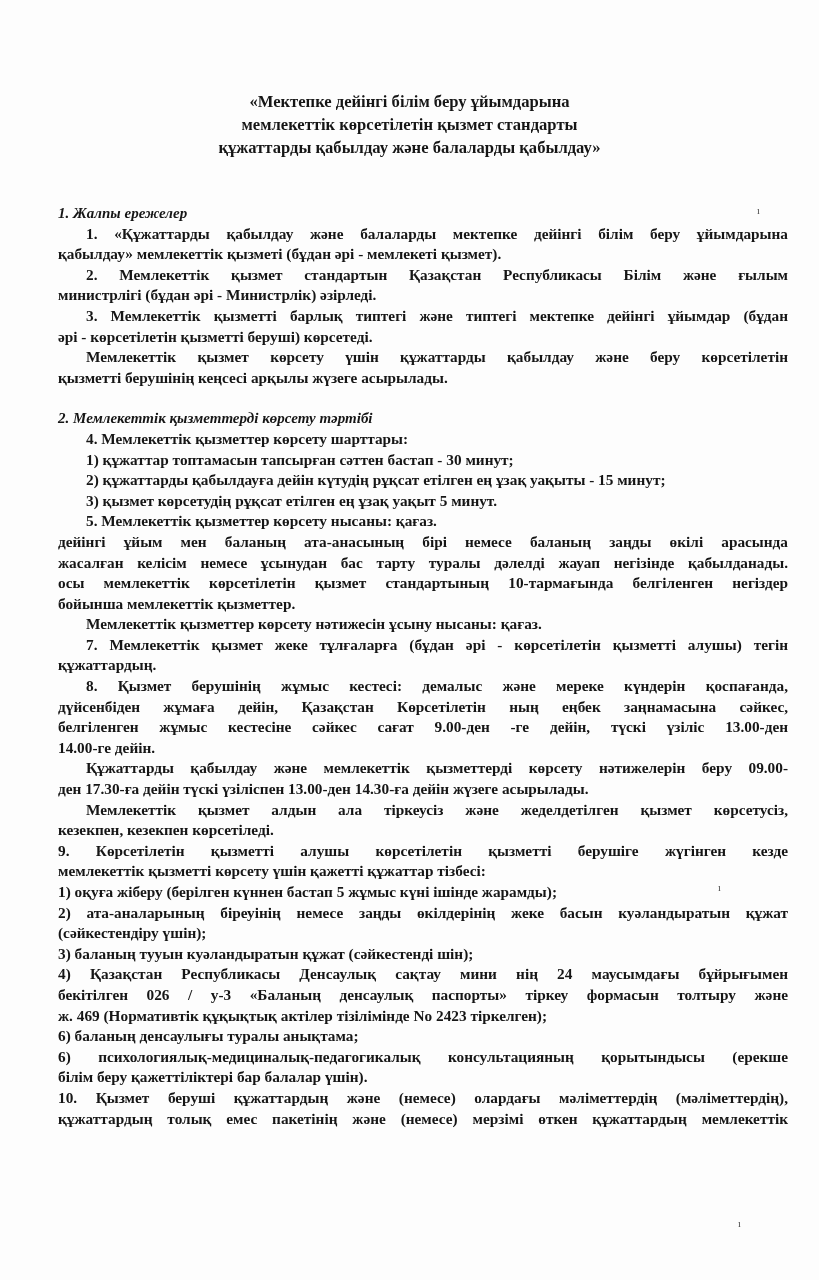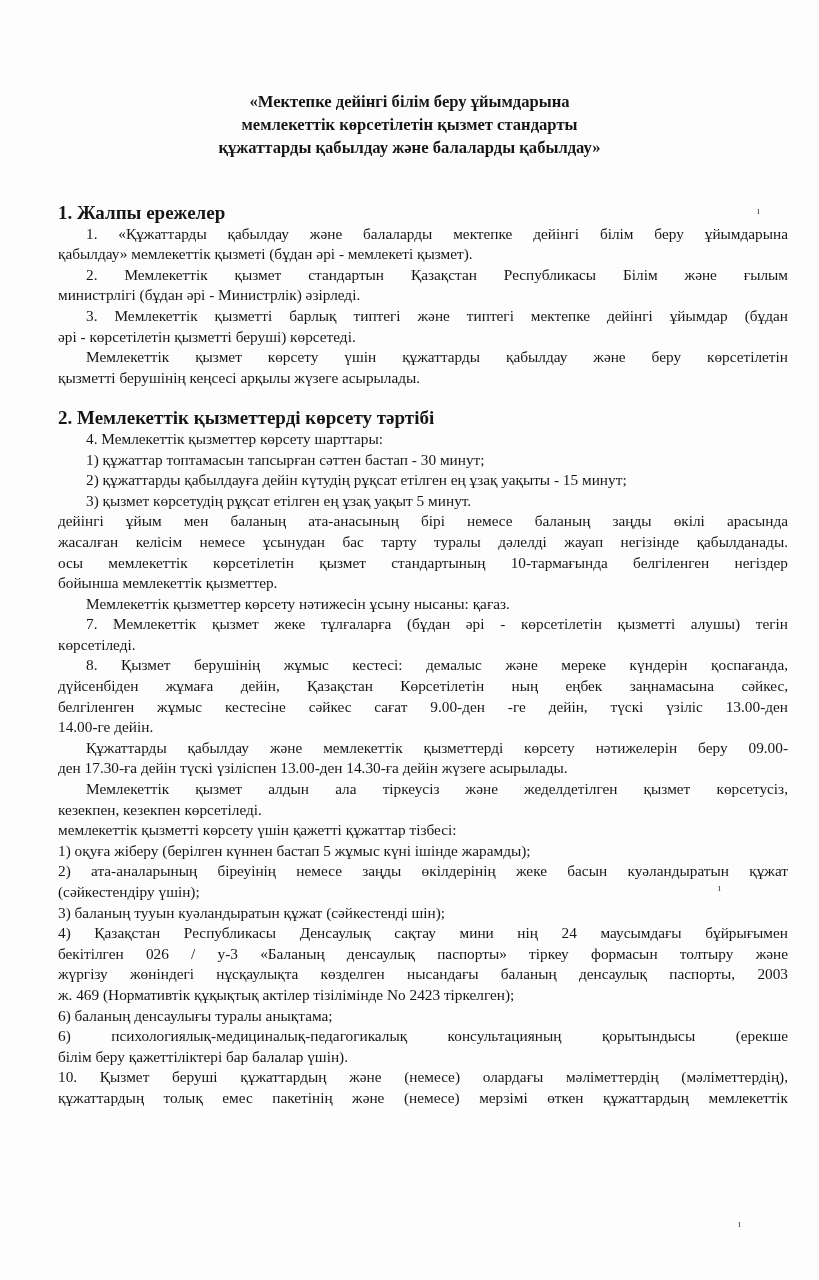--- a/index.html
+++ b/index.html
@@ -12,23 +12,23 @@
   }
   .page { position: absolute; left: 0; top: 0; width: 819px; height: 1033px; }
   .title {
     position: absolute; left: 0; top: 90px; width: 819px;
     text-align: center; font-weight: bold; font-size: 16.6px; line-height: 23px;
   }
   .body {
     position: absolute; left: 58px; top: 203px; width: 730px;
     font-size: 15.3px; line-height: 20.6px; text-align: justify;
   }
-  .body p { margin: 0; }
+  .body p { margin: 0; font-weight: bold; }
   .body .ind { text-indent: 28px; }
-  .body .h { font-weight: bold; font-size: 19px; margin-top: 0; }
+  .body .h { font-weight: bold; font-size: 15px; margin-top: 0; font-style: italic; }
   .gap { height: 20px; }
   .j { text-align-last: justify; }
   .mark { position: absolute; font-size: 10px; color: #444; }
 </style>
 </head>
 <body>
 
 <div class="page">
   <div class="title">
     <div>«Мектепке дейінгі білім беру ұйымдарына</div>
@@ -46,43 +46,44 @@
     <p>әрі - көрсетілетін қызметті беруші) көрсетеді.</p>
     <p class="ind j">Мемлекеттік қызмет көрсету үшін құжаттарды қабылдау және беру көрсетілетін</p>
     <p>қызметті берушінің кеңсесі арқылы жүзеге асырылады.</p>
     <div class="gap"></div>
     <p class="h">2. Мемлекеттік қызметтерді көрсету тәртібі</p>
     <div id="sec2">
         <p class="ind">4. Мемлекеттік қызметтер көрсету шарттары:</p>
         <p class="ind">1) құжаттар топтамасын тапсырған сәттен бастап - 30 минут;</p>
         <p class="ind">2) құжаттарды қабылдауға дейін күтудің рұқсат етілген ең ұзақ уақыты - 15 минут;</p>
         <p class="ind">3) қызмет көрсетудің рұқсат етілген ең ұзақ уақыт      5 минут.</p>
+        <p class="ind">5. Мемлекеттік қызметтер көрсету нысаны: қағаз.</p>
         <p class="j">дейінгі ұйым мен баланың ата-анасының бірі немесе баланың заңды өкілі арасында</p>
         <p class="j">жасалған келісім немесе ұсынудан бас тарту туралы дәлелді жауап негізінде қабылданады.</p>
         <p class="j">осы мемлекеттік көрсетілетін қызмет стандартының 10-тармағында белгіленген негіздер</p>
         <p>бойынша мемлекеттік қызметтер.</p>
         <p class="ind">Мемлекеттік қызметтер көрсету нәтижесін ұсыну нысаны: қағаз.</p>
         <p class="ind j">7. Мемлекеттік қызмет жеке тұлғаларға (бұдан әрі - көрсетілетін қызметті алушы) тегін</p>
-        <p>көрсетіледі.</p>
+        <p>құжаттардың.</p>
         <p class="ind j">8. Қызмет берушінің жұмыс кестесі: демалыс және мереке күндерін қоспағанда,</p>
         <p class="j">дүйсенбіден жұмаға дейін, Қазақстан Көрсетілетін  ның еңбек заңнамасына сәйкес,</p>
         <p class="j">белгіленген жұмыс кестесіне сәйкес сағат 9.00-ден      -ге дейін, түскі үзіліс 13.00-ден</p>
         <p>14.00-ге дейін.</p>
         <p class="ind j">Құжаттарды қабылдау және мемлекеттік қызметтерді көрсету нәтижелерін беру 09.00-</p>
         <p>ден 17.30-ға дейін түскі үзіліспен 13.00-ден 14.30-ға дейін жүзеге асырылады.</p>
         <p class="ind j">Мемлекеттік қызмет алдын ала тіркеусіз және жеделдетілген қызмет көрсетусіз,</p>
         <p>кезекпен, кезекпен көрсетіледі.</p>
+        <p class="j">9. Көрсетілетін қызметті алушы көрсетілетін қызметті берушіге жүгінген кезде</p>
         <p>мемлекеттік қызметті көрсету үшін қажетті құжаттар тізбесі:</p>
         <p>1) оқуға жіберу (берілген күннен бастап 5 жұмыс күні ішінде жарамды);</p>
         <p class="j">2) ата-аналарының біреуінің немесе заңды өкілдерінің жеке басын куәландыратын құжат</p>
         <p>(сәйкестендіру үшін);</p>
         <p>3) баланың тууын куәландыратын құжат (сәйкестенді     шін);</p>
         <p class="j">4) Қазақстан Республикасы Денсаулық сақтау мини   нің 24 маусымдағы бұйрығымен</p>
         <p class="j">бекітілген 026 / у-3 «Баланың денсаулық паспорты» тіркеу формасын толтыру және</p>
-        <p class="j">жүргізу жөніндегі нұсқаулықта көзделген нысандағы баланың денсаулық паспорты, 2003</p>
         <p>ж. 469 (Нормативтік құқықтық актілер тізілімінде No 2423 тіркелген);</p>
         <p>6) баланың денсаулығы туралы анықтама;</p>
         <p class="j">6) психологиялық-медициналық-педагогикалық консультацияның қорытындысы (ерекше</p>
         <p>білім беру қажеттіліктері бар балалар үшін).</p>
         <p class="j">10. Қызмет беруші құжаттардың және (немесе) олардағы мәліметтердің (мәліметтердің),</p>
         <p class="j">құжаттардың толық емес пакетінің және (немесе) мерзімі өткен құжаттардың мемлекеттік</p>
       </div>
   </div>
 
   <span class="mark" style="left:757px;top:205px;">ı</span>

